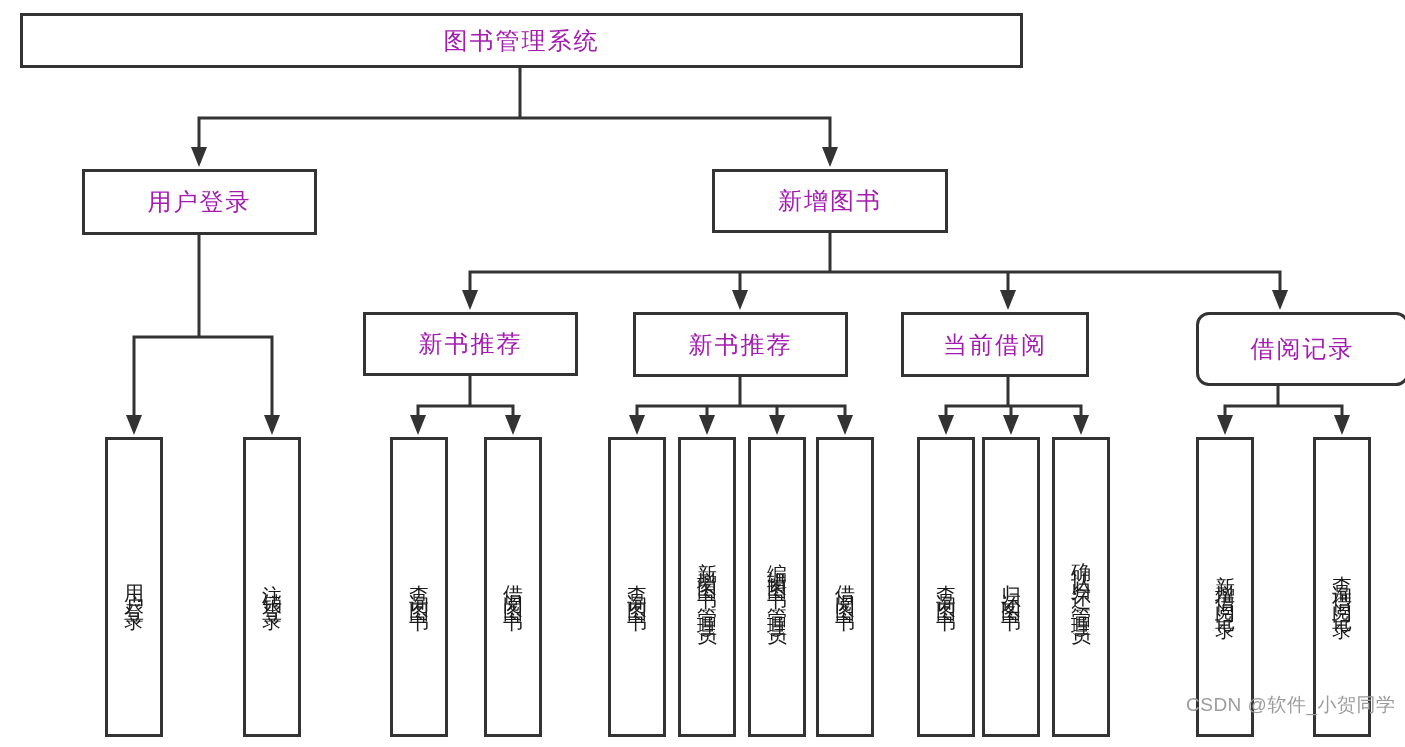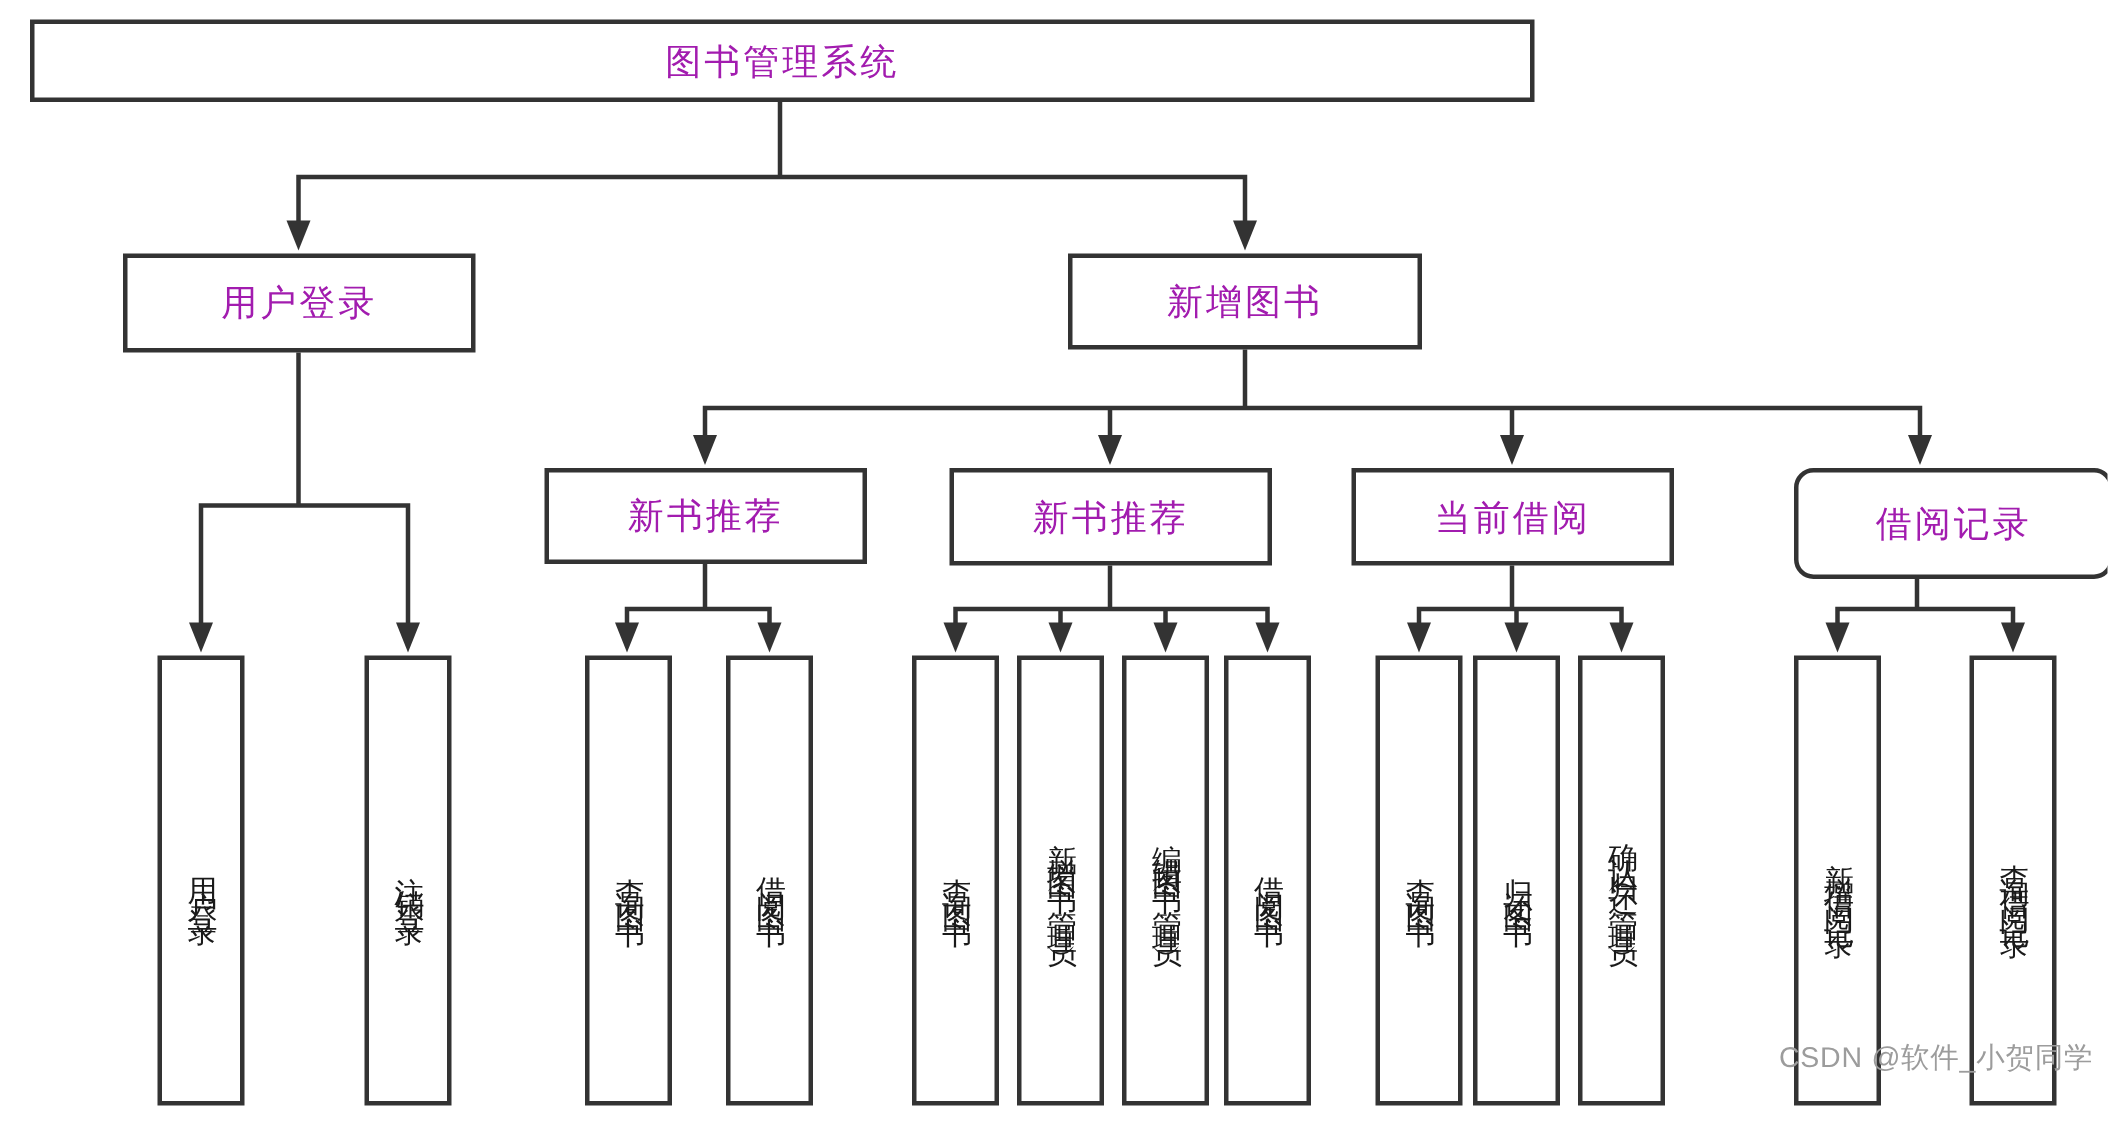--- a/index.html
+++ b/index.html
@@ -115,21 +115,21 @@
     </g>
   </svg>
 
   <div class="hbox" style="left:20px; top:13px; width:1003px; height:55px;">图书管理系统</div>
 
   <div class="hbox" style="left:82px; top:169px; width:235px; height:66px;">用户登录</div>
   <div class="hbox" style="left:712px; top:169px; width:236px; height:64px;">新增图书</div>
 
   <div class="hbox" style="left:363px; top:312px; width:215px; height:64px;">新书推荐</div>
   <div class="hbox" style="left:633px; top:312px; width:215px; height:65px;">新书推荐</div>
-  <div class="hbox" style="left:901px; top:312px; width:215px; height:65px;">当前借阅</div>
+  <div class="hbox" style="left:901px; top:312px; width:188px; height:65px;">当前借阅</div>
   <div class="hbox" style="left:1196px; top:312px; width:213px; height:74px;border-radius:13px;">借阅记录</div>
 
   <div class="vbox" style="left:105px;">
     <span>用户登录</span>
   </div>
   <div class="vbox" style="left:243px;">
     <span>注销登录</span>
   </div>
 
   <div class="vbox" style="left:390px;">

